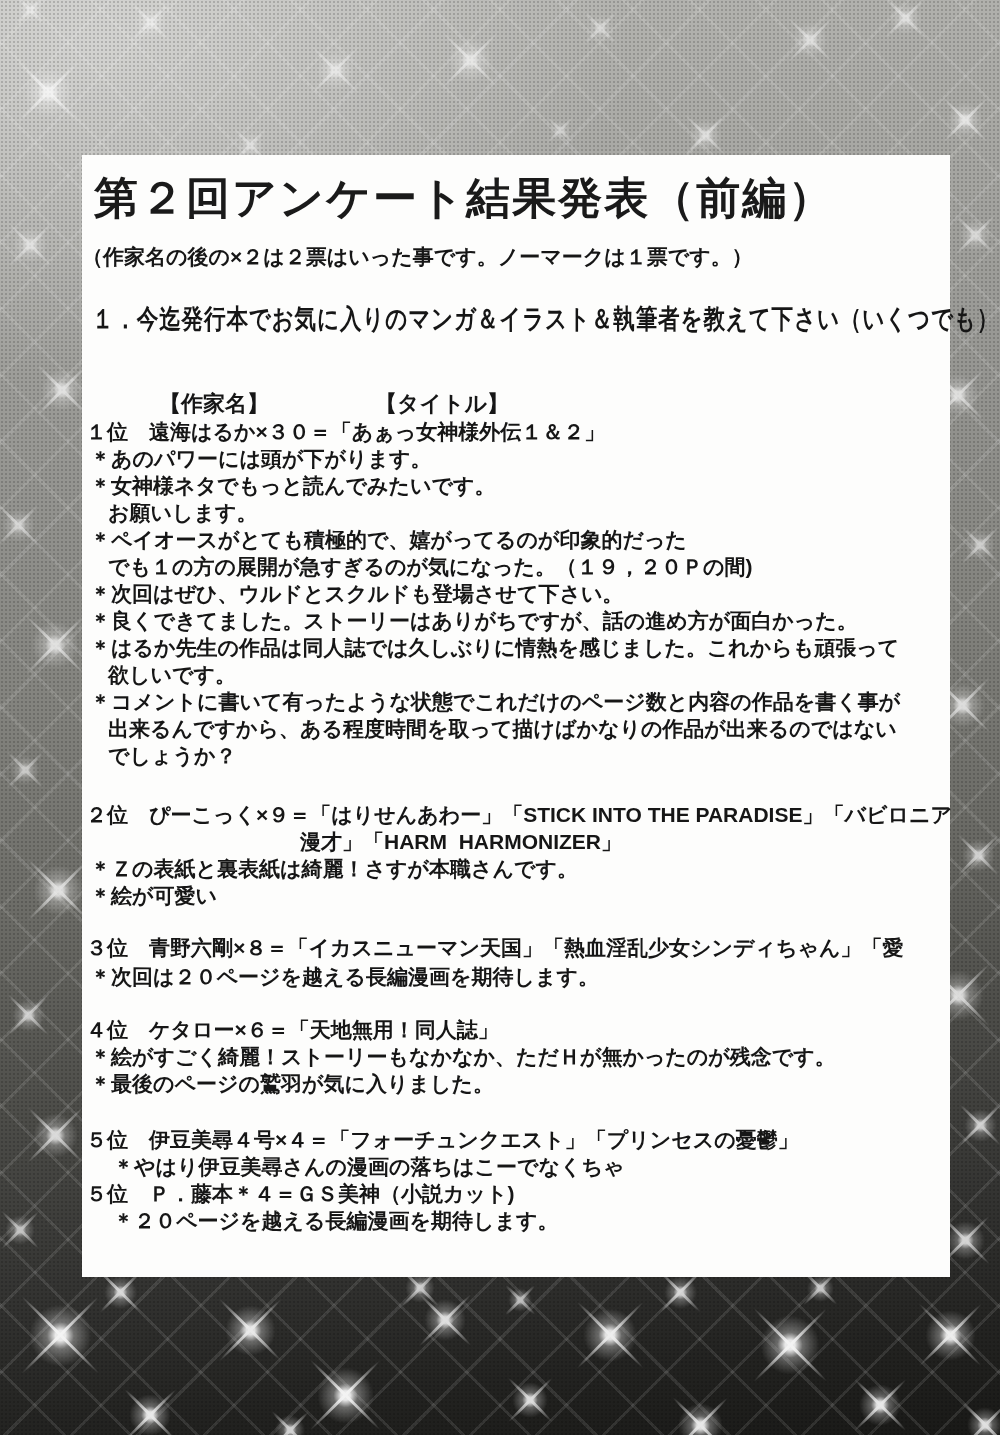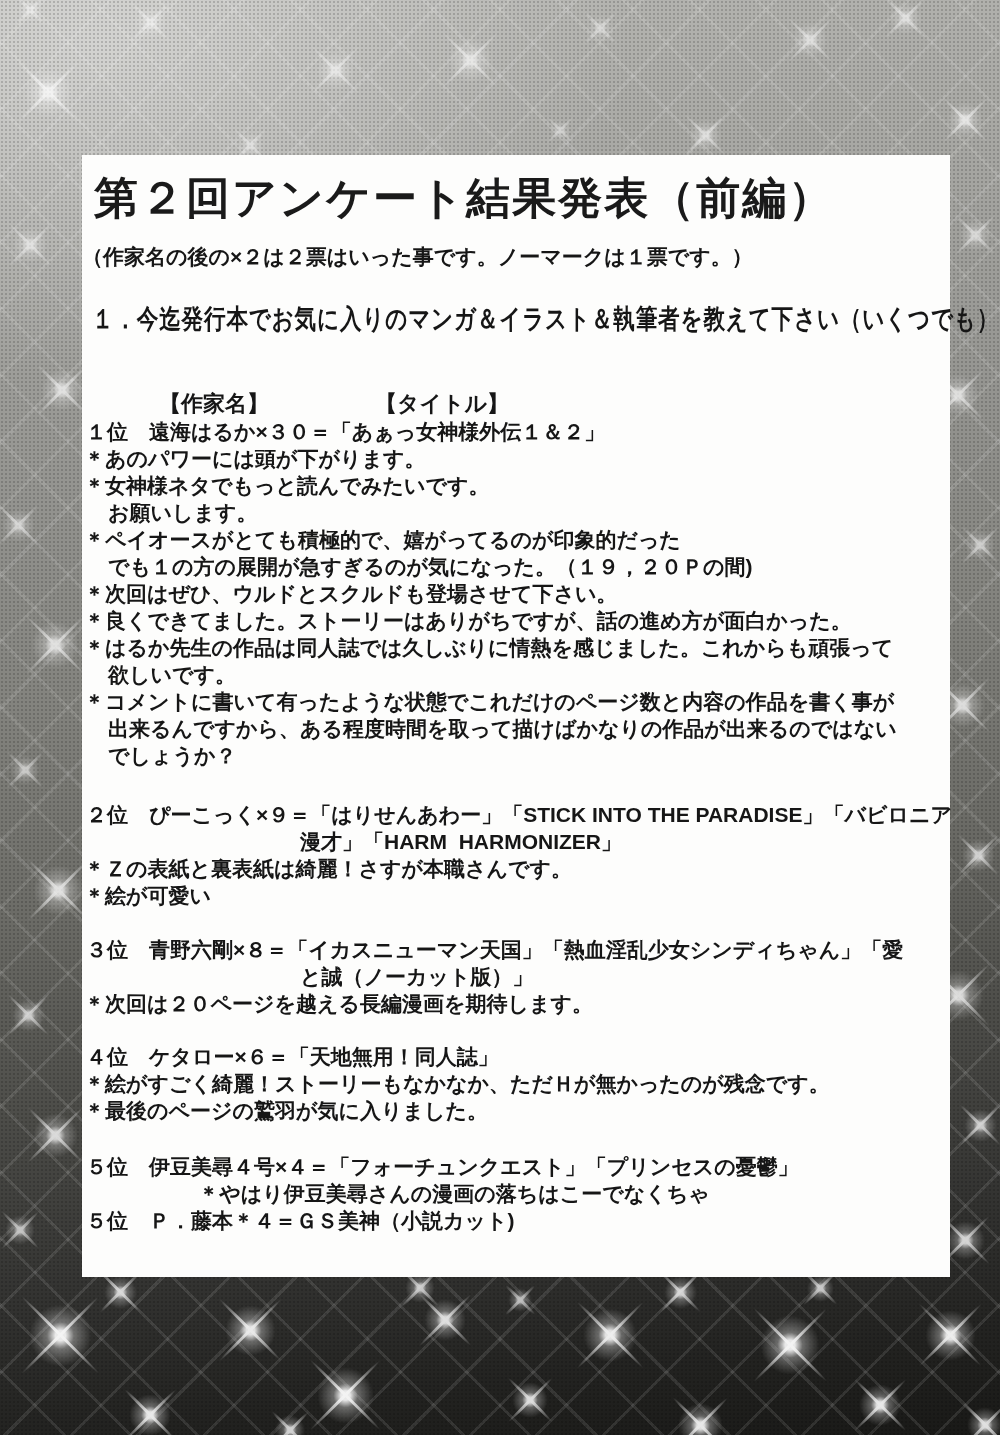--- a/index.html
+++ b/index.html
@@ -42,28 +42,28 @@
     position:absolute;left:10px;top:146px;margin:0;
     font-size:27px;font-weight:bold;white-space:nowrap;
     transform:scaleX(.80);transform-origin:0 50%;letter-spacing:1px;
   }
   .cols{position:absolute;left:77px;top:234px;font-size:22px;font-weight:bold;}
   .col-t{position:absolute;left:216px;top:0;white-space:nowrap;}
   .col-a{white-space:nowrap;}
   .body{position:absolute;left:0;top:236px;width:713px;margin-top:27px;}
   .line{
     font-size:21px;line-height:27px;font-weight:bold;
-    white-space:pre;padding-left:2px;
+    white-space:pre;padding-left:8px;
   }
   .rank{padding-left:4px;}
   .cont{padding-left:26px;}
   .wrap{padding-left:218px;}
-  .sub{padding-left:31px;text-align:center;}
+  .sub{padding-left:31px;}
   .gap2{margin-top:32px;}
-  .gap3{margin-top:27px;}
+  .gap3{margin-top:27px;font-family:Liberation Mono, monospace;}
   .gap4{margin-top:26px;}
   .gap5{margin-top:29px;}
 </style>
 </head>
 <body>
 
 <div class="sparkle-layer">
     <div class="sp" style="left: 5.5px; top: 49.5px; width: 85px; height: 85px; opacity: 0.75;"></div>
     <div class="sp" style="left: 122.5px; top: -5.5px; width: 55px; height: 55px; opacity: 0.55;"></div>
     <div class="sp" style="left: 227.5px; top: 122.5px; width: 45px; height: 45px; opacity: 0.5;"></div>
@@ -133,22 +133,22 @@
     <div class="line">＊はるか先生の作品は同人誌では久しぶりに情熱を感じました。これからも頑張って</div>
     <div class="line cont">欲しいです。</div>
     <div class="line">＊コメントに書いて有ったような状態でこれだけのページ数と内容の作品を書く事が</div>
     <div class="line cont">出来るんですから、ある程度時間を取って描けばかなりの作品が出来るのではない</div>
     <div class="line cont">でしょうか？</div>
     <div class="line rank gap2">２位　ぴーこっく×９＝「はりせんあわー」「STICK INTO THE PARADISE」「バビロニア</div>
     <div class="line wrap">漫才」「HARM  HARMONIZER」</div>
     <div class="line">＊Ｚの表紙と裏表紙は綺麗！さすが本職さんです。</div>
     <div class="line">＊絵が可愛い</div>
     <div class="line rank gap3">３位　青野六剛×８＝「イカスニューマン天国」「熱血淫乱少女シンディちゃん」「愛</div>
-    <div class="line wrap">と誠（ノーカット版）」</div>
     <div class="line">＊次回は２０ページを越える長編漫画を期待します。</div>
     <div class="line rank gap4">４位　ケタロー×６＝「天地無用！同人誌」</div>
     <div class="line">＊絵がすごく綺麗！ストーリーもなかなか、ただＨが無かったのが残念です。</div>
     <div class="line">＊最後のページの鷲羽が気に入りました。</div>
     <div class="line rank gap5">５位　伊豆美尋４号×４＝「フォーチュンクエスト」「プリンセスの憂鬱」</div>
     <div class="line sub">＊やはり伊豆美尋さんの漫画の落ちはこーでなくちゃ</div>
     <div class="line rank">５位　Ｐ．藤本＊４＝ＧＳ美神（小説カット)</div>
+    <div class="line sub">＊２０ページを越える長編漫画を期待します。</div>
   </div>
 </div>
 
 </body></html>

